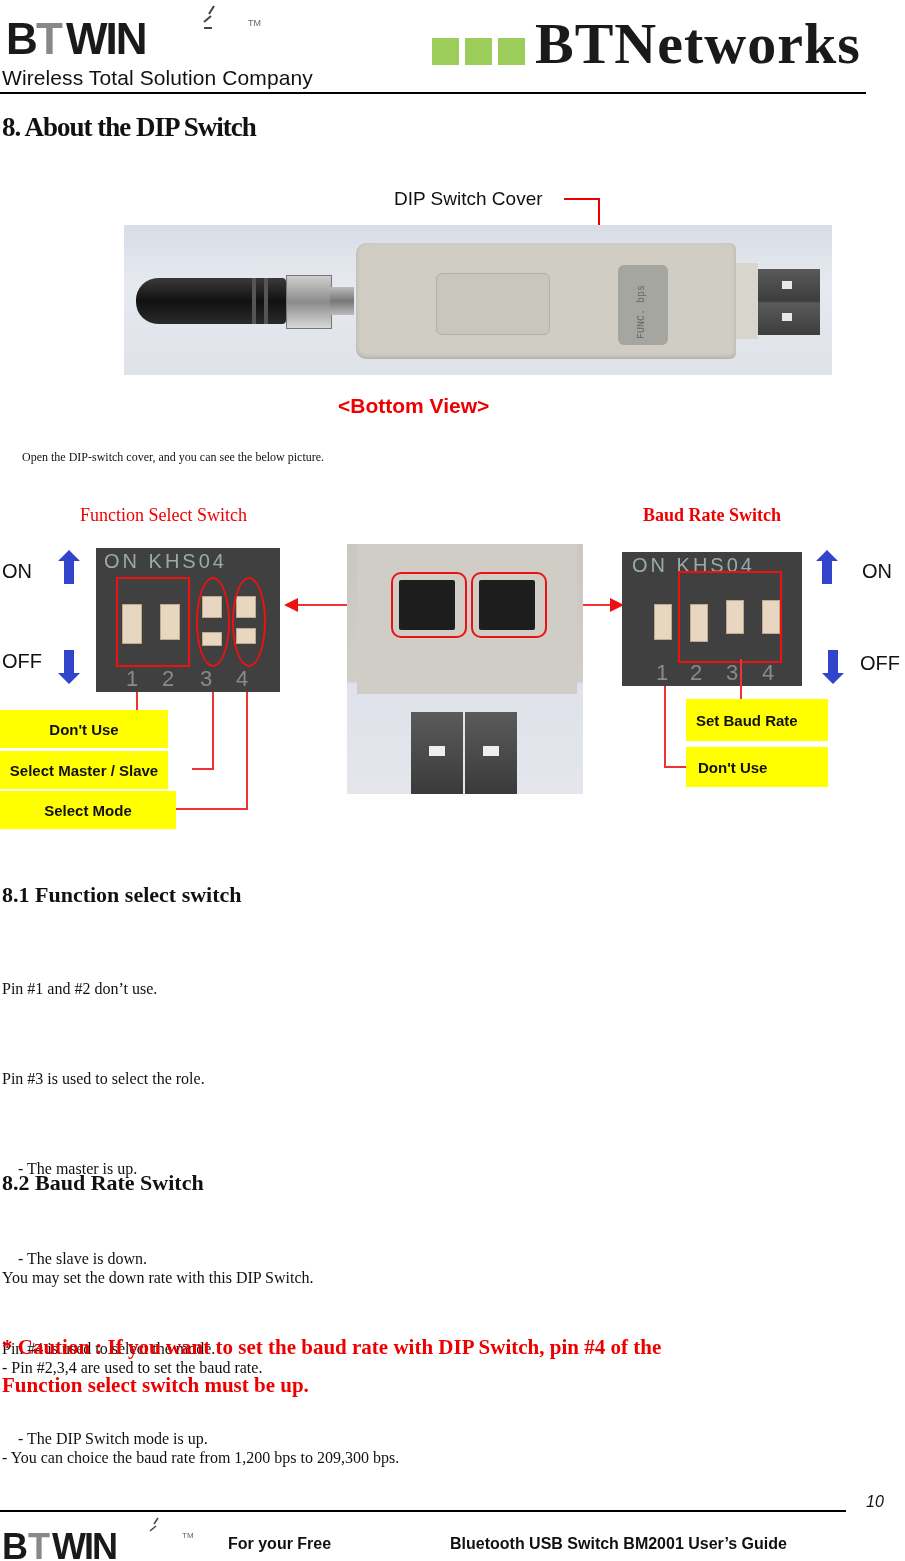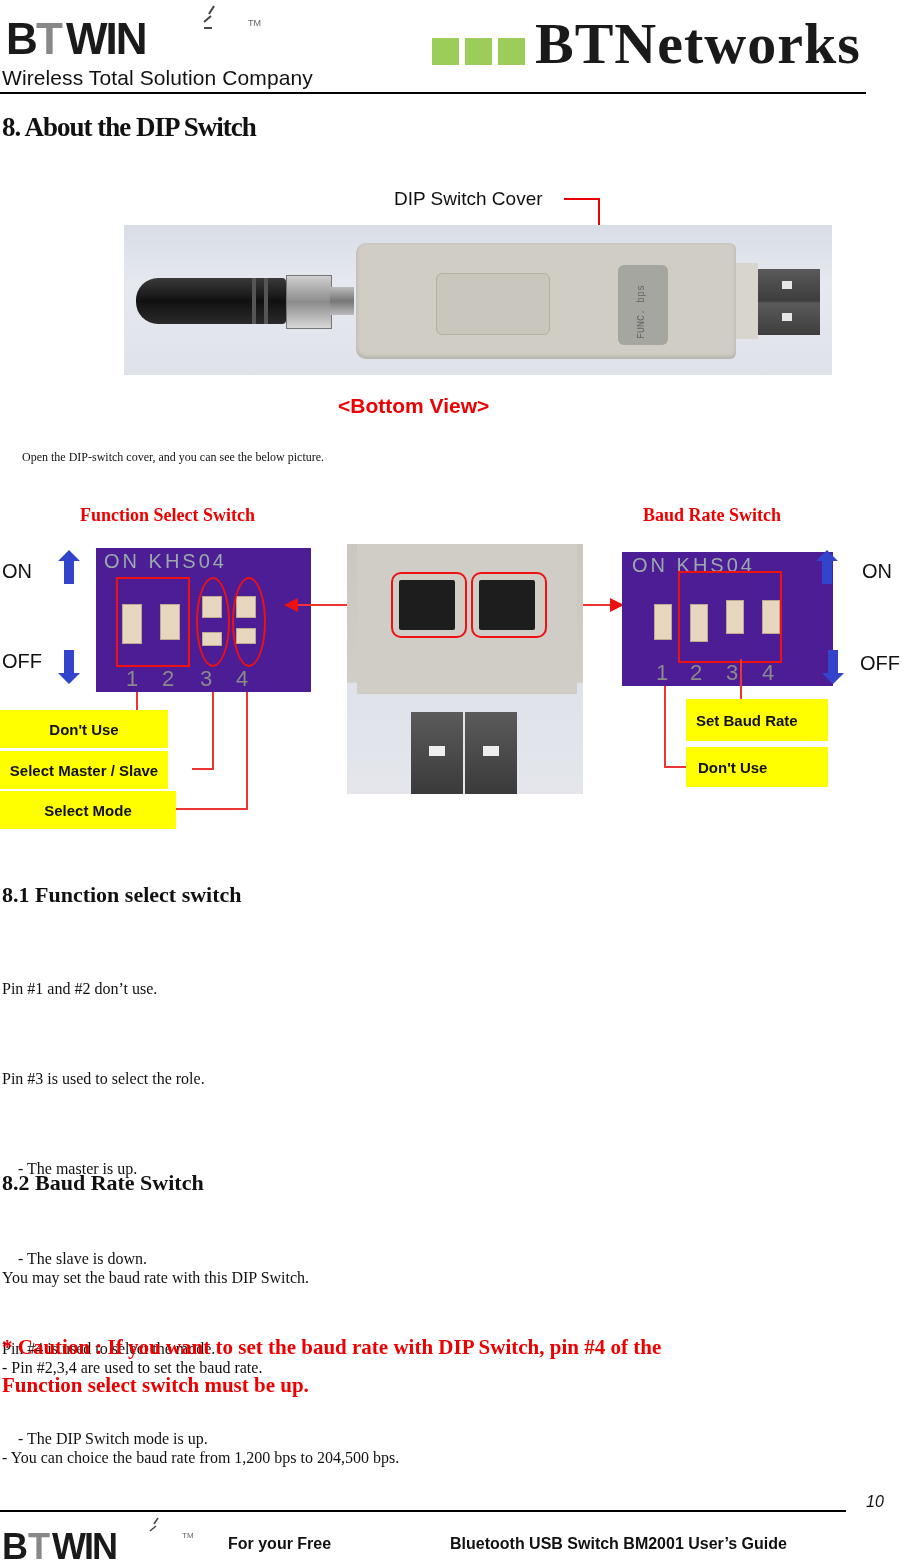--- a/index.html
+++ b/index.html
@@ -32,28 +32,28 @@
   .dip-cover { position:absolute; left:494px; top:40px; width:50px; height:80px; background:#a6a6a1; border-radius:6px; }
   .dip-cover-text { position:absolute; left:498px; top:74px; width:80px; transform:rotate(-90deg); transform-origin:0 0; font-family:"Liberation Mono", monospace; font-size:10px; color:#666; }
   .usb-collar { position:absolute; left:612px; top:38px; width:22px; height:76px; background:#d7d5cc; }
   .usb-plug { position:absolute; left:634px; top:44px; width:62px; height:66px; background:linear-gradient(180deg,#5a5a5a,#3d3d3d 48%,#5a5a5a 52%,#3d3d3d); }
   .usb-hole { position:absolute; width:10px; height:8px; background:#e7e7e7; }
 
   .bottom-view { position:absolute; left:338px; top:394px; font-family:"Liberation Sans", sans-serif; font-weight:bold; font-size:21px; color:#e00; }
 
   .intro { position:absolute; left:22px; top:450px; font-size:12px; }
 
-  .sub-left { position:absolute; left:80px; top:505px; font-size:18px; font-weight:bold; color:#e00; }
+  .sub-left { position:absolute; left:80px; top:505px; font-size:18px; font-weight:normal; color:#e00; }
   .sub-right { position:absolute; left:643px; top:505px; font-size:18px; font-weight:bold; color:#e00; }
 
   
   .dip-fig { position:absolute; left:0; top:540px; width:905px; height:300px; }
   .onoff { position:absolute; font-family:"Liberation Sans", sans-serif; font-size:20px; color:#111; }
   .arrow-up, .arrow-down { position:absolute; width:22px; height:34px; }
-  .dip-block { position:absolute; background:#4c1d95;padding-left:31px; }
+  .dip-block { position:absolute; background:#404040; }
   .dip-header { position:absolute; font-family:"Liberation Sans", sans-serif; font-size:20px; color:#9aa; letter-spacing:3px; }
   .dip-num { position:absolute; font-family:"Liberation Sans", sans-serif; font-size:22px; color:#8a8a8a; }
   .knob { position:absolute; background:#e7d6c0; border:1px solid #bfa98e; }
   .redbox { position:absolute; border:2px solid #e11; }
   .redoval { position:absolute; border:2px solid #e11; border-radius:50%; }
   .yellow-label { position:absolute; background:#ffff00; font-family:"Liberation Sans", sans-serif; font-weight:bold; font-size:15px; color:#111; display:flex; align-items:center; justify-content:center; }
   .rline { position:absolute; background:#e33; }
   .center-photo { position:absolute; left:347px; top:4px; width:236px; height:250px; background:linear-gradient(180deg,#c9c7c0 0%,#d0cec6 55%,#dfe2ea 56%,#e4e6ec 100%); }
   .center-body { position:absolute; left:10px; top:0; width:220px; height:150px; background:#cfcdc5; }
   .center-dip { position:absolute; top:36px; width:56px; height:50px; background:#1d1d1d; border-radius:2px; }
@@ -222,23 +222,23 @@
   <div>Pin #1 and #2 don’t use.</div>
   <div>Pin #3 is used to select the role.</div>
   <div>    - The master is up.</div>
   <div>    - The slave is down.</div>
   <div>Pin #4 is used to select the mode.</div>
   <div>    - The DIP Switch mode is up.</div>
 </div>
 
 <div class="h2" style="top:1170px;">8.2 Baud Rate Switch</div>
 <div class="para" style="top:1203px;">
-  <div>You may set the baud rate with this DIP Switch.</div>
+  <div>You may set the down rate with this DIP Switch.</div>
   <div>- Pin #2,3,4 are used to set the baud rate.</div>
-  <div>- You can choice the baud rate from 1,200 bps to 204,500 bps.</div>
+  <div>- You can choice the baud rate from 1,200 bps to 209,300 bps.</div>
 </div>
 
 <div class="caution">
   <div>* Caution : If you want to set the baud rate with DIP Switch, pin #4 of the</div>
   <div>Function select switch must be up.</div>
 </div>
 
 <div class="page-num">10</div>
 <div class="footer-rule"></div>
 <svg class="footer-logo" viewBox="0 0 200 45">

